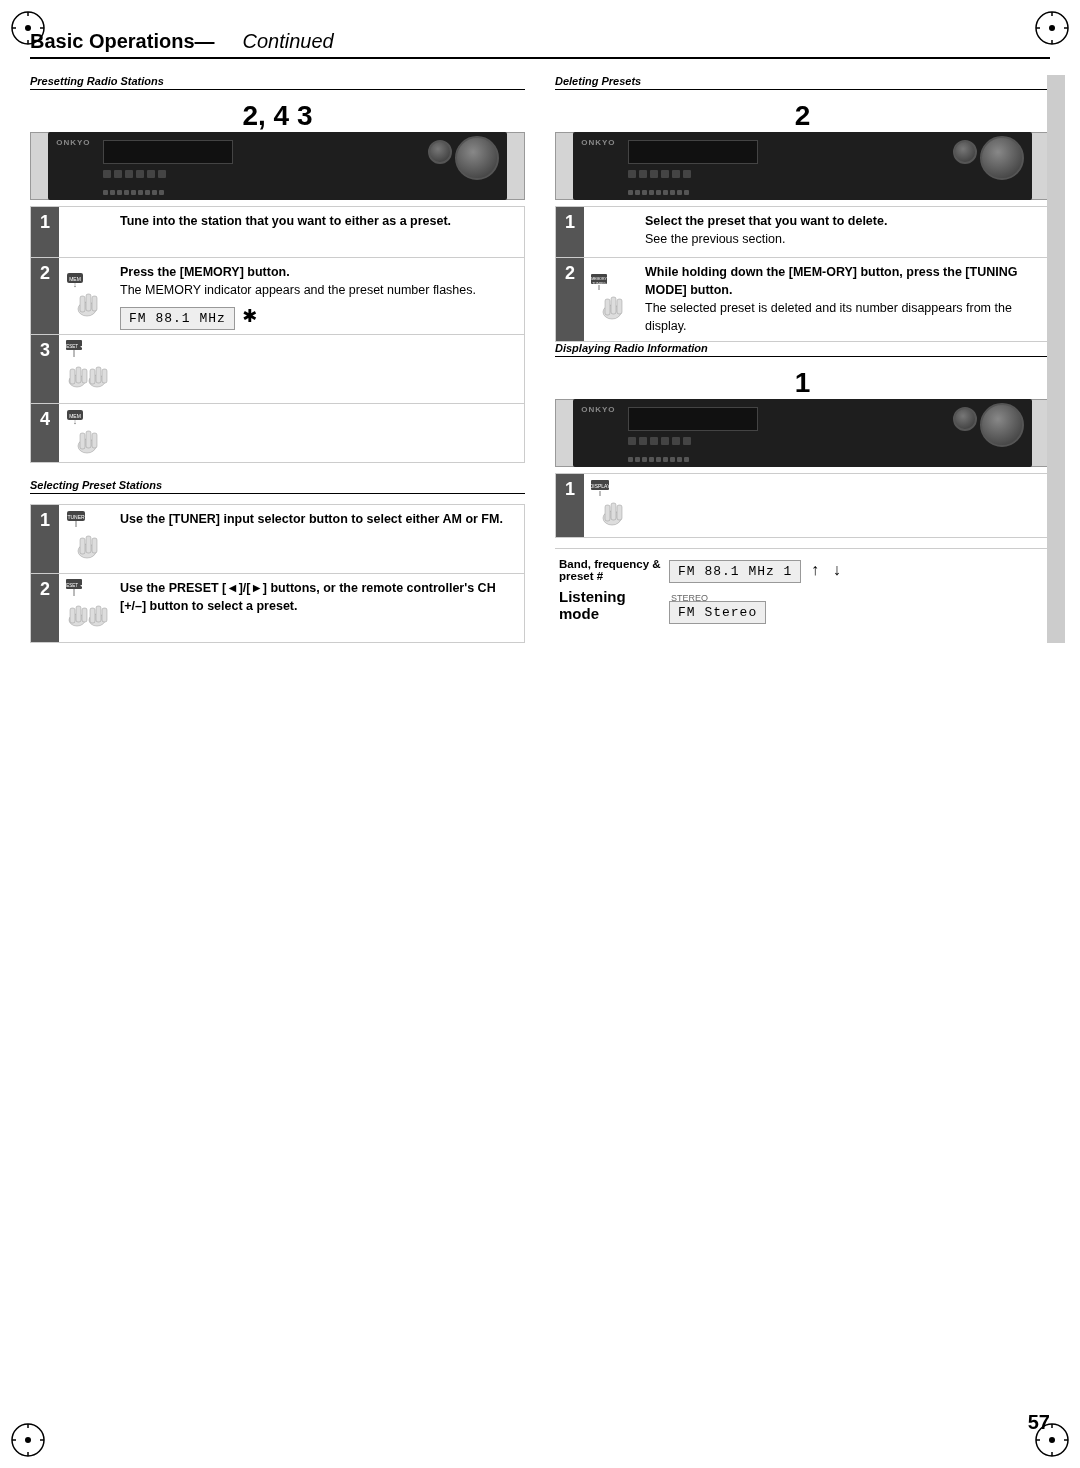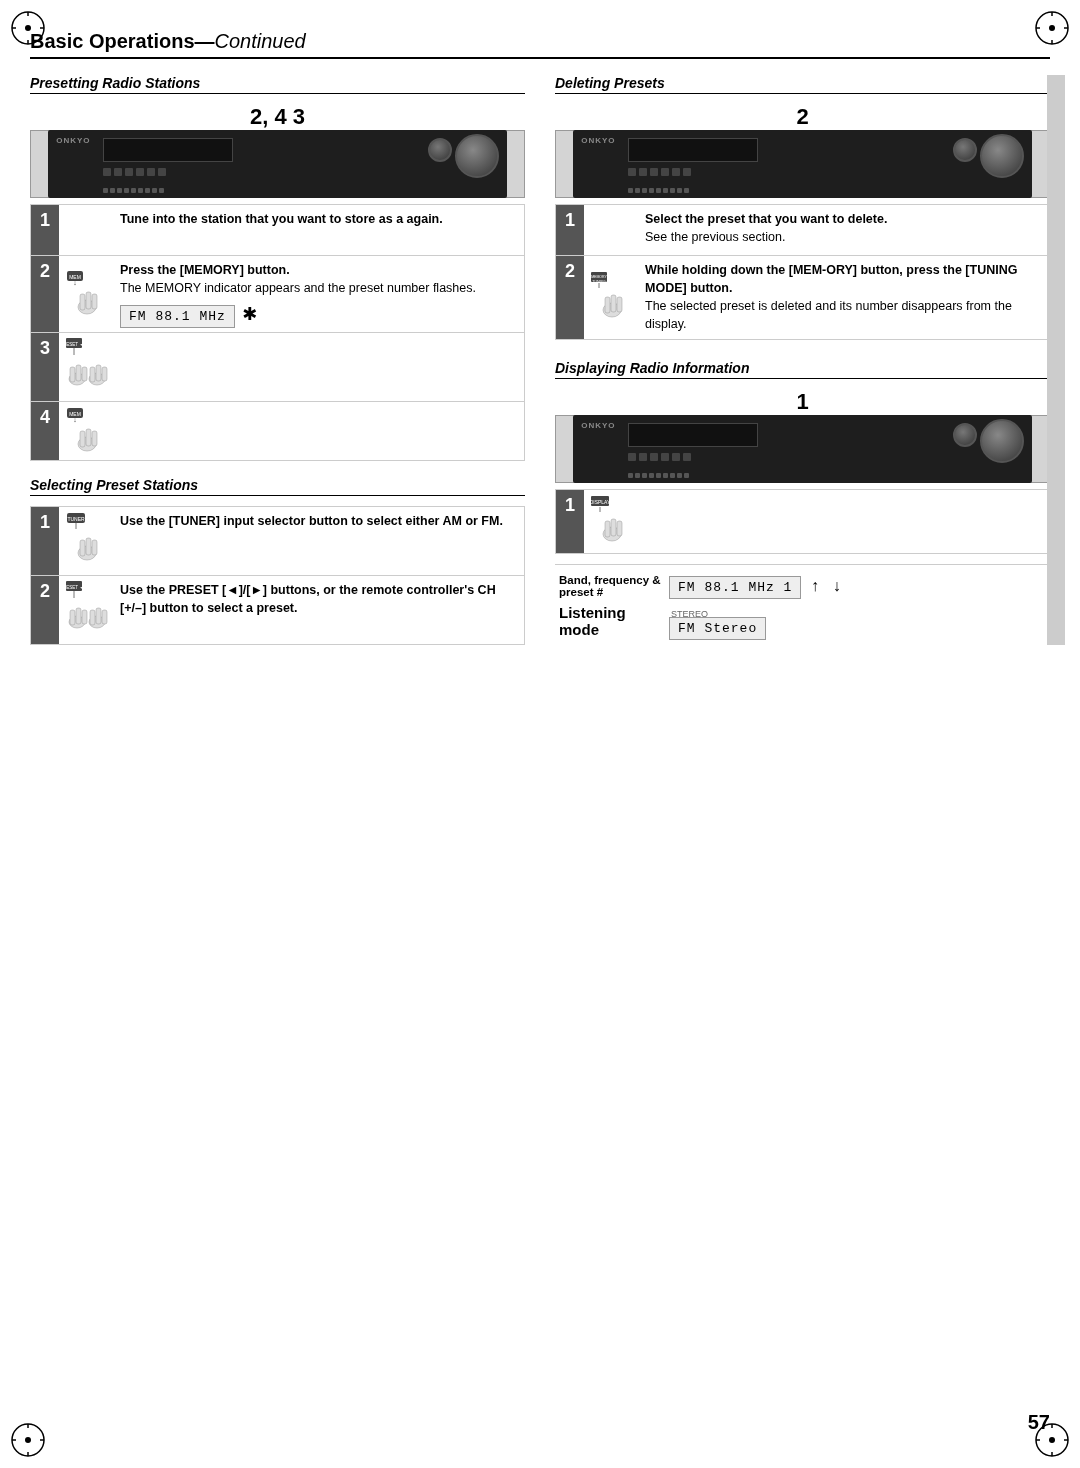--- a/index.html
+++ b/index.html
@@ -40,35 +40,36 @@
       border-bottom: 2px solid #000;
       padding-bottom: 4px;
       margin-bottom: 16px;
     }
     .page-header h1 {
       font-size: 20px;
       font-weight: bold;
     }
     .page-header h1 em {
       font-weight: normal;
+      margin-left: 28px;
     }
 
     
     .two-col {
       display: flex;
       gap: 30px;
     }
     .col-left { flex: 1; }
     .col-right { flex: 1; }
 
     
     .section-title {
       font-style: italic;
       font-weight: bold;
-      font-size: 14px;
+      font-size: 11px;
       border-bottom: 1px solid #000;
       padding-bottom: 2px;
       margin-bottom: 10px;
     }
 
     
     .description {
       font-size: 12.5px;
       margin-bottom: 10px;
       line-height: 1.5;
@@ -123,21 +124,21 @@
       position: absolute;
       right: -15px;
       top: 0;
       width: 18px;
       height: 100%;
       background: #ccc;
     }
 
     
     .callout-num {
-      font-size: 22px;
+      font-size: 28px;
       font-weight: bold;
       text-align: center;
     }
 
     
     .step-row-noborder {
       border: 1px solid #ccc;
       display: flex;
     }
     .step-row-noborder + .step-row-noborder {
@@ -316,21 +317,21 @@
         </div>
       </div>
 
 
       <div class="step-row-noborder">
         <div class="step-row-num">1</div>
         <div class="step-row-icon">
           
         </div>
         <div class="step-row-text">
-          <strong>Tune into the station that you want to store as a again.</strong>
+          <strong>Tune into the station that you want to either as a preset.</strong>
         </div>
       </div>
 
       <div class="step-row-noborder" style="border-top:none;">
         <div class="step-row-num">2</div>
         <div class="step-row-icon">
 
           <svg width="44" height="50" viewBox="0 0 44 50">
             <rect x="2" y="2" width="16" height="10" rx="2" fill="#444"></rect>
             <text x="10" y="10" text-anchor="middle" fill="#fff" font-size="5">MEM</text>
@@ -491,21 +492,21 @@
             <rect x="21" y="25" width="5" height="17" rx="2" fill="#ddd" stroke="#999" stroke-width="0.5"></rect>
             <rect x="27" y="27" width="5" height="15" rx="2" fill="#ddd" stroke="#999" stroke-width="0.5"></rect>
           </svg>
         </div>
         <div class="step-row-text">
           <strong>While holding down the [MEM-ORY] button, press the [TUNING MODE] button.</strong><br>
           <span>The selected preset is deleted and its number disappears from the display.</span>
         </div>
       </div>
 
-      <div style="margin-top: 20px;">
+      <div style="">
         <div class="section-title">Displaying Radio Information</div>
 
         <div class="callout-num">1</div>
 
         <div class="recv">
           <div class="recv-body">
             <span class="recv-logo">ONKYO</span>
             <div class="recv-disp"></div>
             <div class="recv-vol"></div>
             <div class="recv-bigknob"></div>

